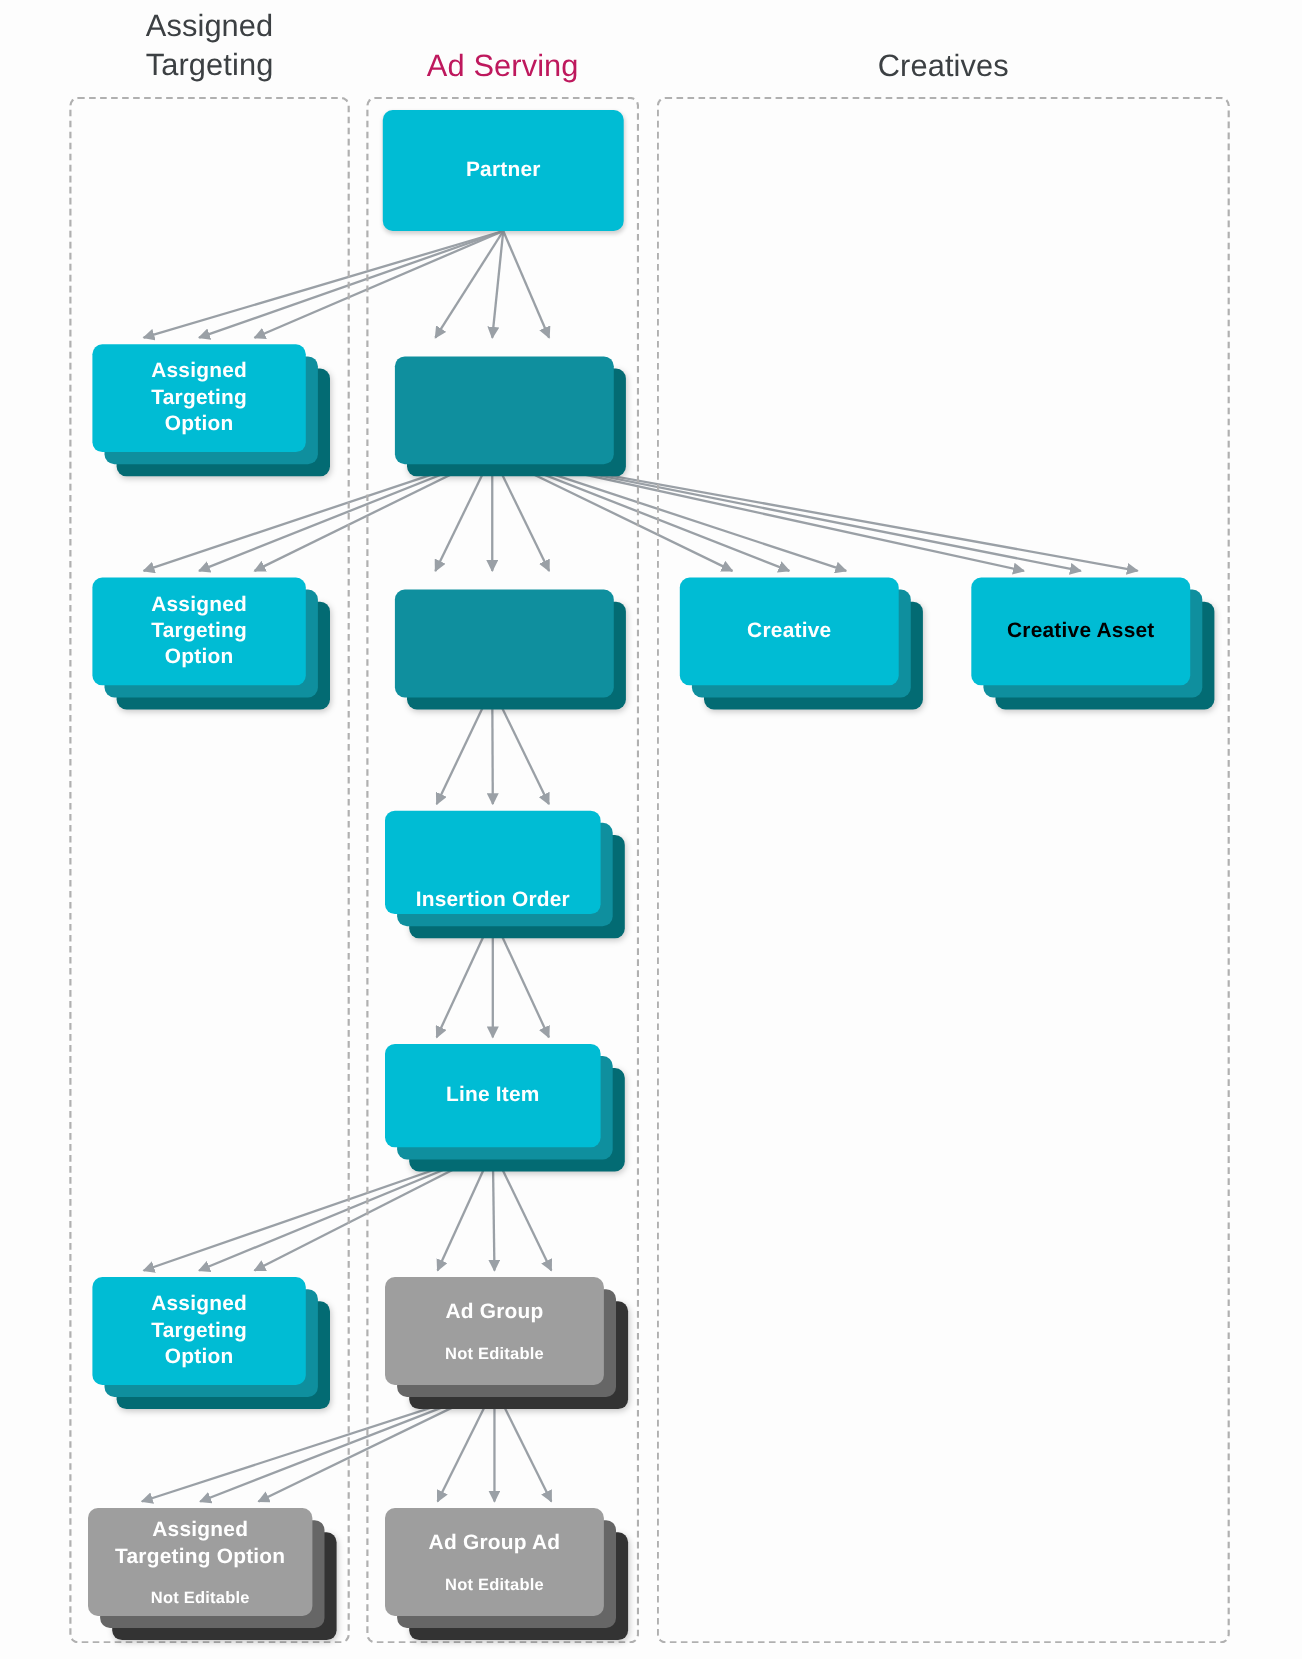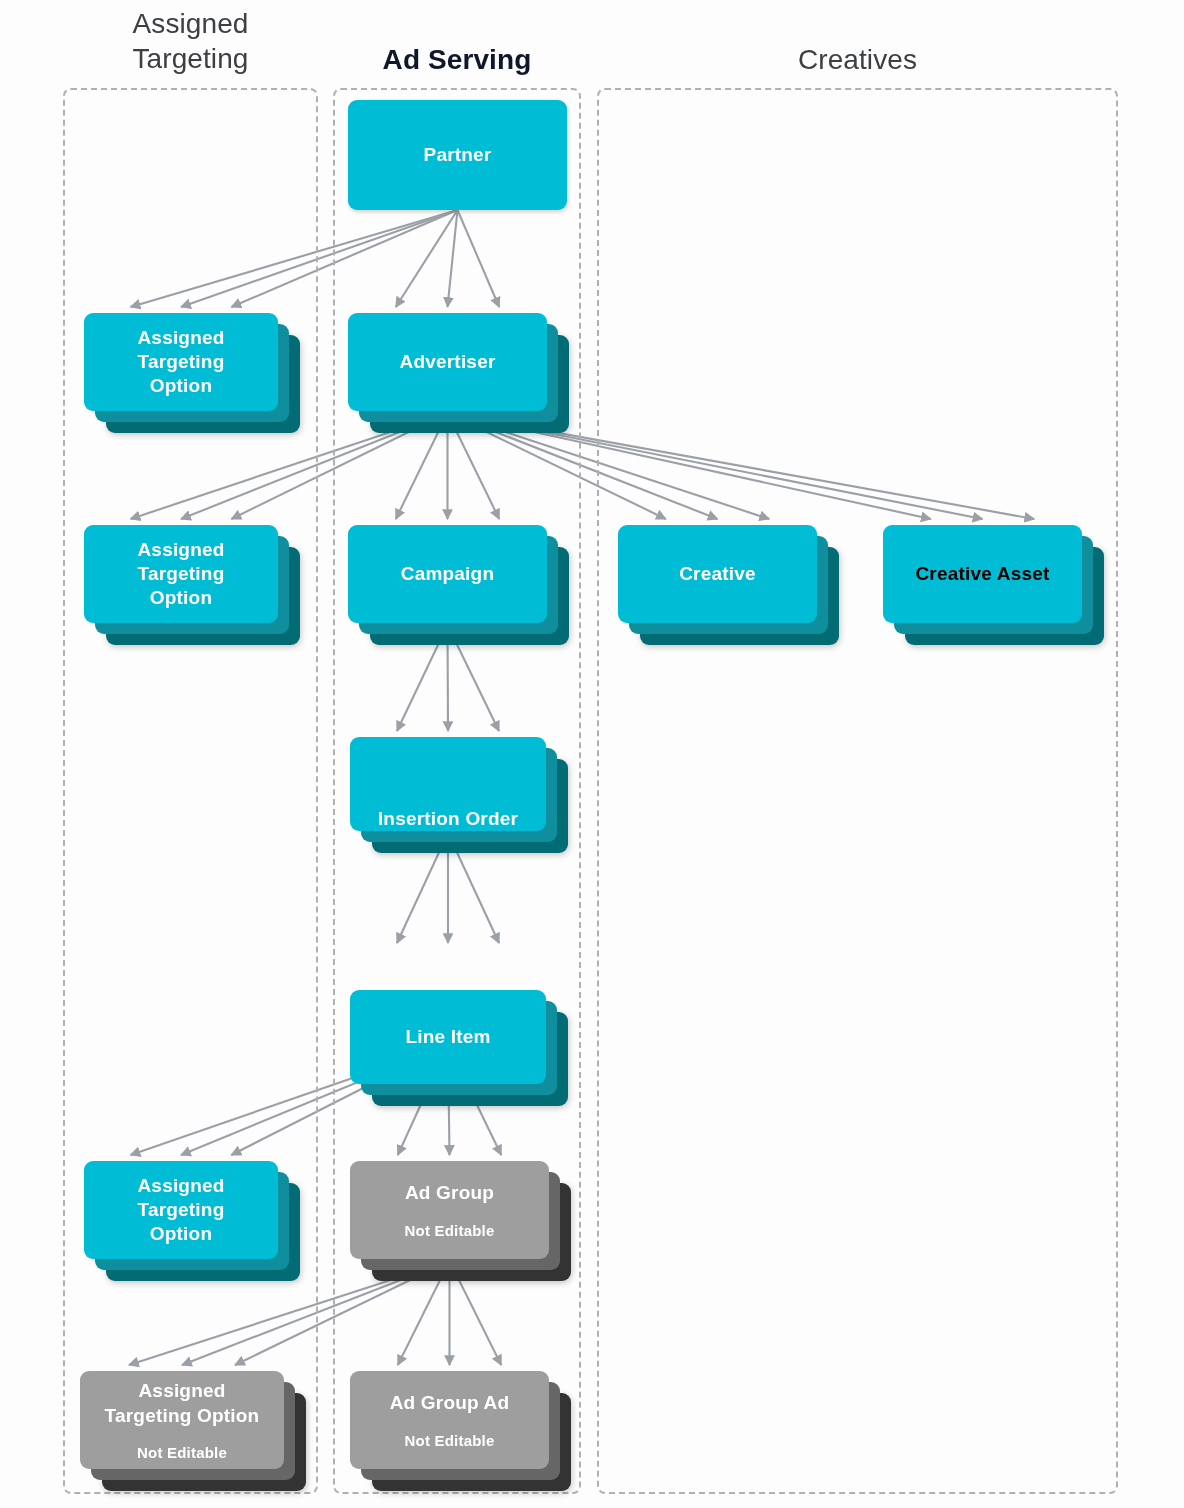--- a/index.html
+++ b/index.html
@@ -126,21 +126,21 @@
       <line x1="449.5" y1="1261.0" x2="129.0" y2="1365.0" stroke="#9aa0a6" stroke-width="2.1" marker-end="url(#ah)"></line>
       <line x1="449.5" y1="1261.0" x2="182.0" y2="1365.0" stroke="#9aa0a6" stroke-width="2.1" marker-end="url(#ah)"></line>
       <line x1="449.5" y1="1261.0" x2="235.0" y2="1365.0" stroke="#9aa0a6" stroke-width="2.1" marker-end="url(#ah)"></line>
       <line x1="449.5" y1="1261.0" x2="397.8" y2="1365.0" stroke="#9aa0a6" stroke-width="2.1" marker-end="url(#ah)"></line>
       <line x1="449.5" y1="1261.0" x2="449.5" y2="1365.0" stroke="#9aa0a6" stroke-width="2.1" marker-end="url(#ah)"></line>
       <line x1="449.5" y1="1261.0" x2="501.2" y2="1365.0" stroke="#9aa0a6" stroke-width="2.1" marker-end="url(#ah)"></line>
     </svg>
   <div id="headers">
       <div class="col-header" style="left: 63px; top: 6px; width: 255px; color: rgb(60, 64, 67); white-space: pre-line;">Assigned
 Targeting</div>
-      <div class="col-header" style="left: 333px; top: 42px; width: 248px; color: #0f172a; white-space: pre-line; font-weight: bold;">Ad Serving</div>
+      <div class="col-header" style="left: 333px; top: 42px; width: 248px; color: #be185d; white-space: pre-line;">Ad Serving</div>
       <div class="col-header" style="left: 597px; top: 42px; width: 521px; color: rgb(60, 64, 67); white-space: pre-line;">Creatives</div>
     </div>
   <div id="groups">
       <div class="group-box" style="left: 63px; top: 88px; width: 255px; height: 1406px; border-color: rgb(176, 176, 176);"></div>
       <div class="group-box" style="left: 333px; top: 88px; width: 248px; height: 1406px; border-color: rgb(176, 176, 176);"></div>
       <div class="group-box" style="left: 597px; top: 88px; width: 521px; height: 1406px; border-color: rgb(176, 176, 176);"></div>
     </div>
   <div id="nodes">
       <div class="node" style="left: 348px; top: 100px; width: 243px; height: 134px; padding-left: 44px;">
         <div class="card top single" style="left: 0px; top: 0px; width: 219px; height: 110px; background: rgb(0, 188, 212); color: rgb(255, 255, 255);">
@@ -152,39 +152,33 @@
         <div class="card l2" style="left: 11px; top: 11px; width: 194px; height: 98px; background: rgb(15, 143, 158);"></div>
         <div class="card top" style="left: 0px; top: 0px; width: 194px; height: 98px; background: rgb(0, 188, 212); color: rgb(255, 255, 255);">
           <div class="node-title">Assigned
 Targeting
 Option</div>
         </div>
       </div>
       <div class="node" style="left: 348px; top: 313px; width: 223px; height: 122px;">
         <div class="card l3" style="left: 22px; top: 22px; width: 199px; height: 98px; background: rgb(3, 107, 115);"></div>
         <div class="card l2" style="left: 11px; top: 11px; width: 199px; height: 98px; background: rgb(15, 143, 158);"></div>
-        <div class="card top" style="left: 0px; top: 0px; width: 199px; height: 98px; background: rgb(0, 188, 212); color: rgb(255, 255, 255);">
-          <div class="node-title">Advertiser</div>
-        </div>
       </div>
       <div class="node" style="left: 84px; top: 525px; width: 218px; height: 122px;">
         <div class="card l3" style="left: 22px; top: 22px; width: 194px; height: 98px; background: rgb(3, 107, 115);"></div>
         <div class="card l2" style="left: 11px; top: 11px; width: 194px; height: 98px; background: rgb(15, 143, 158);"></div>
         <div class="card top" style="left: 0px; top: 0px; width: 194px; height: 98px; background: rgb(0, 188, 212); color: rgb(255, 255, 255);">
           <div class="node-title">Assigned
 Targeting
 Option</div>
         </div>
       </div>
       <div class="node" style="left: 348px; top: 525px; width: 223px; height: 122px;">
         <div class="card l3" style="left: 22px; top: 22px; width: 199px; height: 98px; background: rgb(3, 107, 115);"></div>
         <div class="card l2" style="left: 11px; top: 11px; width: 199px; height: 98px; background: rgb(15, 143, 158);"></div>
-        <div class="card top" style="left: 0px; top: 0px; width: 199px; height: 98px; background: rgb(0, 188, 212); color: rgb(255, 255, 255);">
-          <div class="node-title">Campaign</div>
-        </div>
       </div>
       <div class="node" style="left: 618px; top: 525px; width: 223px; height: 122px;">
         <div class="card l3" style="left: 22px; top: 22px; width: 199px; height: 98px; background: rgb(3, 107, 115);"></div>
         <div class="card l2" style="left: 11px; top: 11px; width: 199px; height: 98px; background: rgb(15, 143, 158);"></div>
         <div class="card top" style="left: 0px; top: 0px; width: 199px; height: 98px; background: rgb(0, 188, 212); color: rgb(255, 255, 255);">
           <div class="node-title">Creative</div>
         </div>
       </div>
       <div class="node" style="left: 883px; top: 525px; width: 223px; height: 122px;">
         <div class="card l3" style="left: 22px; top: 22px; width: 199px; height: 98px; background: rgb(3, 107, 115);"></div>
@@ -193,21 +187,21 @@
           <div class="node-title">Creative Asset</div>
         </div>
       </div>
       <div class="node" style="left: 350px; top: 737px; width: 220px; height: 118px;">
         <div class="card l3" style="left: 22px; top: 22px; width: 196px; height: 94px; background: rgb(3, 107, 115);"></div>
         <div class="card l2" style="left: 11px; top: 11px; width: 196px; height: 94px; background: rgb(15, 143, 158);"></div>
         <div class="card top" style="left: 0px; top: 0px; width: 196px; height: 94px; background: rgb(0, 188, 212); color: rgb(255, 255, 255); justify-content: flex-end;">
           <div class="node-title">Insertion Order</div>
         </div>
       </div>
-      <div class="node" style="left: 350px; top: 990px; width: 220px; height: 118px;">
+      <div class="node" style="left: 350px; top: 949px; width: 220px; height: 118px;">
         <div class="card l3" style="left: 22px; top: 22px; width: 196px; height: 94px; background: rgb(3, 107, 115);"></div>
         <div class="card l2" style="left: 11px; top: 11px; width: 196px; height: 94px; background: rgb(15, 143, 158);"></div>
         <div class="card top" style="left: 0px; top: 0px; width: 196px; height: 94px; background: rgb(0, 188, 212); color: rgb(255, 255, 255);">
           <div class="node-title">Line Item</div>
         </div>
       </div>
       <div class="node" style="left: 84px; top: 1161px; width: 218px; height: 122px;">
         <div class="card l3" style="left: 22px; top: 22px; width: 194px; height: 98px; background: rgb(3, 107, 115);"></div>
         <div class="card l2" style="left: 11px; top: 11px; width: 194px; height: 98px; background: rgb(15, 143, 158);"></div>
         <div class="card top" style="left: 0px; top: 0px; width: 194px; height: 98px; background: rgb(0, 188, 212); color: rgb(255, 255, 255);">

